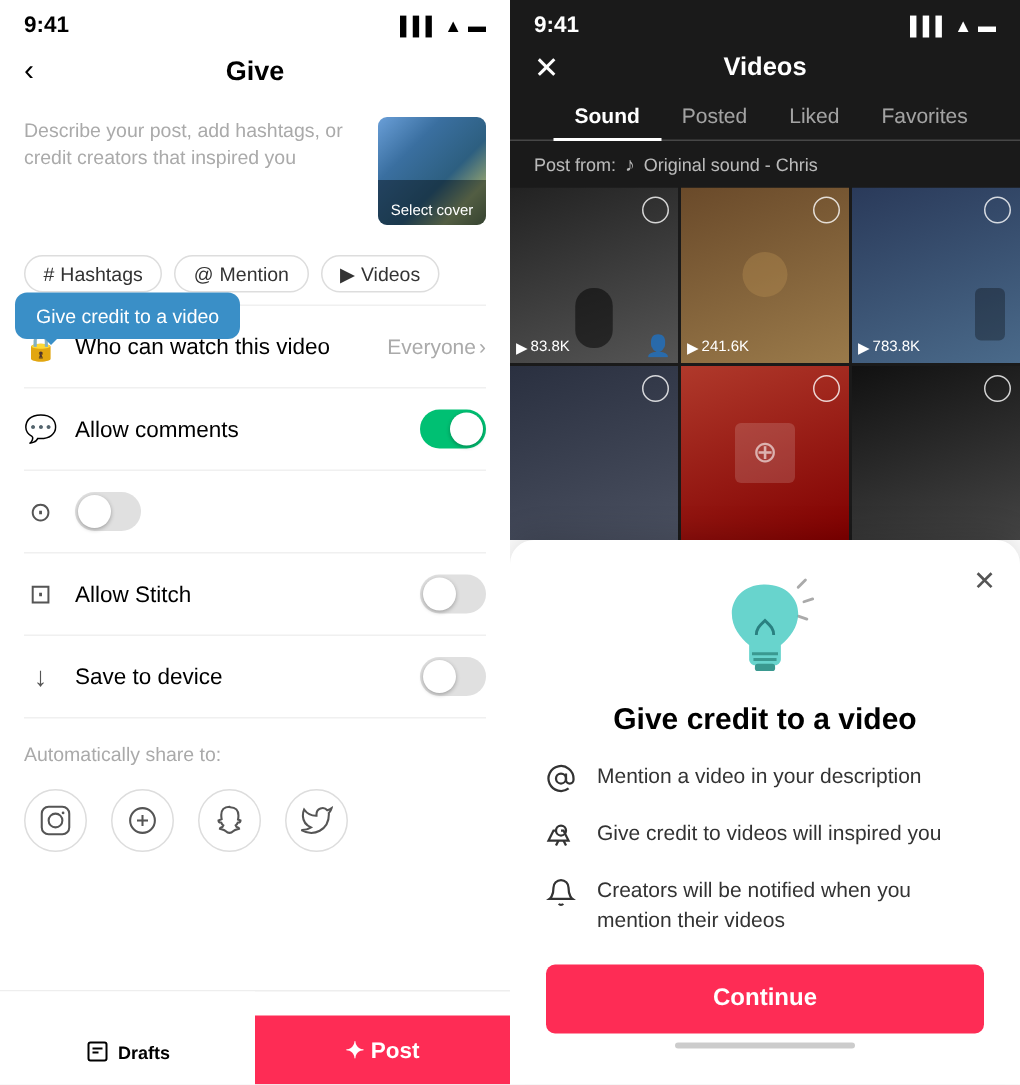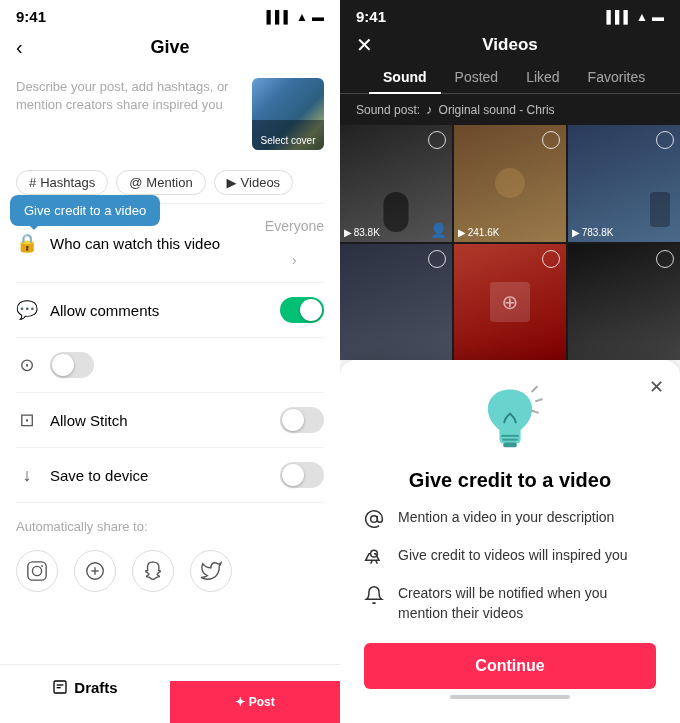--- a/index.html
+++ b/index.html
@@ -137,21 +137,21 @@
 
     .settings-item {
       display: flex;
       align-items: center;
       padding: 14px 16px;
       gap: 12px;
       min-height: 54px;
     }
     .settings-icon { font-size: 18px; color: #555; width: 22px; text-align: center; }
     .settings-label { flex: 1; font-size: 15px; color: #000; }
-    .settings-value { font-size: 14px; color: #aaa; display: flex; align-items: center; gap: 18px; flex-direction: column; }
+    .settings-value { font-size: 14px; color: #aaa; display: flex; align-items: center; gap: 2px; }
     .chevron { font-size: 14px; color: #aaa; }
 
     
     .toggle {
       width: 44px;
       height: 26px;
       border-radius: 13px;
       position: relative;
       cursor: pointer;
     }
@@ -197,34 +197,34 @@
       position: absolute;
       bottom: 0;
       left: 0; right: 0;
       display: flex;
       gap: 0;
       border-top: 1px solid #eee;
     }
     .drafts-btn {
       flex: 1;
       padding: 14px;
-      font-size: 15px;
+      font-size: 12px;
       font-weight: 600;
       background: #fff;
       border: none;
       cursor: pointer;
       display: flex;
-      align-items: flex-start;
+      align-items: flex-end;
       justify-content: center;
       gap: 6px;
     }
     .post-btn {
       flex: 1;
       padding: 14px;
-      font-size: 12px;
+      font-size: 15px;
       font-weight: 600;
       background: #fe2c55;
       color: #fff;
       border: none;
       cursor: pointer;
       display: flex;
       align-items: center;
       justify-content: center;
       gap: 6px;
       margin-top: 16px;
@@ -450,21 +450,21 @@
       <span>▬</span>
     </div>
   </div>
 
   <div class="nav-bar">
     <span class="nav-back">‹</span>
     <span class="nav-title">Give</span>
   </div>
 
   <div class="description-area">
-    <div class="description-text">Describe your post, add hashtags, or mention creators share inspired you</div>
+    <div class="description-text">Describe your post, add hashtags, or credit creators that inspired you</div>
     <div class="cover-thumb">
       <span class="select-cover-label">Select cover</span>
     </div>
   </div>
 
   <div class="tags-row">
     <button class="tag-btn">
       <span class="icon">#</span>
       <span>Hashtags</span>
     </button>
@@ -600,21 +600,21 @@
       </div>
       <div class="video-tab">
         <span>Liked</span>
       </div>
       <div class="video-tab">
         <span>Favorites</span>
       </div>
     </div>
 
     <div class="sound-from">
-      <span>Sound post:</span>
+      <span>Post from:</span>
       <span class="note-icon">♪</span>
       <span>Original sound - Chris</span>
     </div>
 
     <div class="video-grid">
 
       <div class="video-thumb" style="background:linear-gradient(160deg,#222 0%,#555 100%)">
         <div style="position:absolute;bottom:10px;left:50%;transform:translateX(-50%);width:25px;height:40px;background:rgba(0,0,0,0.5);border-radius:12px;"></div>
         <div class="video-select-circle"></div>
         <div class="video-play-count">

